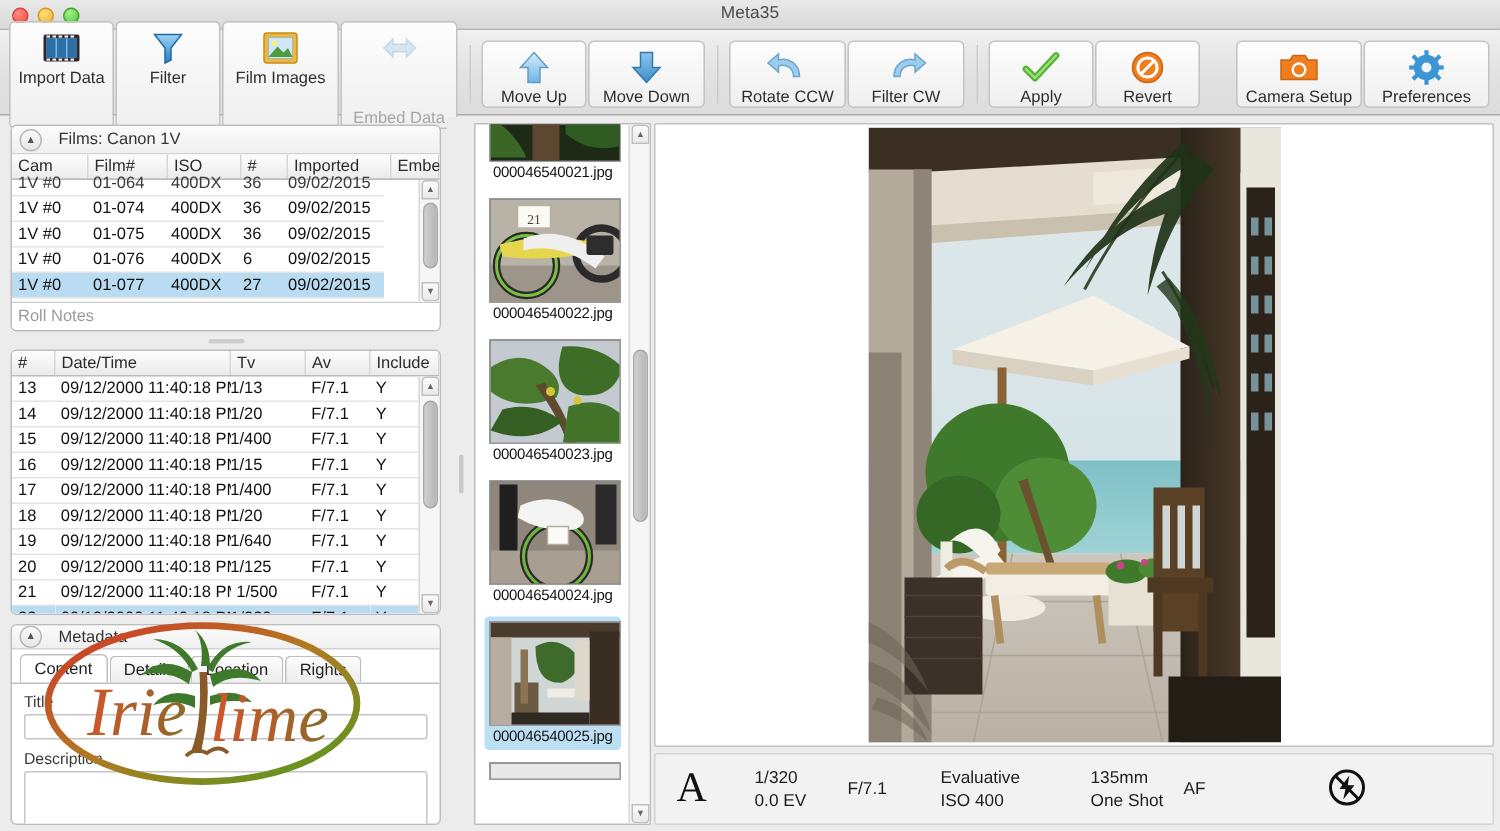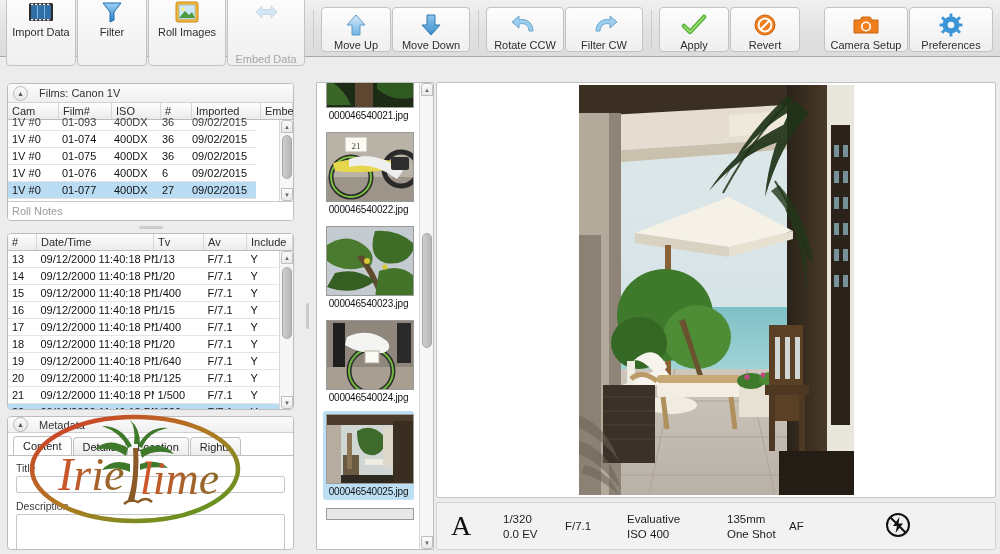--- a/index.html
+++ b/index.html
@@ -165,20 +165,28 @@
   .exif .mode{font-size:28px;font-weight:400;color:#111;width:52px;font-family:"Liberation Serif",serif;}
   .exif .col{display:flex;flex-direction:column;justify-content:center;gap:3px;font-size:11.5px;color:#1d1d1d;}
   .c1{width:62px;}.c2{width:62px;}.c3{width:100px;}.c4{width:62px;}.c5{width:70px;}
   .flashicon{margin-left:26px;}
 </style>
 </head>
 <body>
 
 <div class="app">
 
+  <div class="titlebar">
+    <div class="lights">
+      <div class="light red"></div>
+      <div class="light yellow"></div>
+      <div class="light green"></div>
+    </div>
+    <div class="title-text">Meta35</div>
+  </div>
 
   <div class="toolbar">
 
     <div class="tgroup">
       <div class="tb-btn">
         <span class="ic">
           <svg width="26" height="22" viewBox="0 0 26 22">
             <rect x="1" y="2" width="24" height="18" rx="1.5" fill="#2b2b2b"></rect>
             <rect x="3" y="4.5" width="20" height="13" fill="#7fb2e5"></rect>
             <rect x="3" y="4.5" width="6" height="13" fill="#2e6fa8"></rect>
@@ -218,21 +226,21 @@
 
       <div class="tb-btn wide">
         <span class="ic">
           <svg width="24" height="22" viewBox="0 0 24 22">
             <rect x="1" y="1" width="22" height="20" rx="2" fill="#f0b63c" stroke="#c68d1c"></rect>
             <rect x="4" y="4" width="16" height="14" fill="#cfe6f5" stroke="#8fb7cf" stroke-width=".6"></rect>
             <circle cx="8" cy="8" r="1.6" fill="#fff45d"></circle>
             <path d="M4 17 L10 10 L14 14 L17 11 L20 17 Z" fill="#4e9a3e"></path>
           </svg>
         </span>
-        <span class="lbl">Roll Images</span>
+        <span class="lbl">Film Images</span>
       </div>
 
       <div class="tb-btn wide disabled">
         <span class="ic">
           <svg width="26" height="20" viewBox="0 0 26 20" opacity="0.42">
             <path d="M9 4 L3 10 L9 16 V12.5 H18 V16 L24 10 L18 4 V7.5 H9 Z" fill="#9ecbea" stroke="#7eaed0" stroke-width="1"></path>
           </svg>
         </span>
         <span class="lbl">Embed Data</span>
       </div>
@@ -370,21 +378,21 @@
               <th style="width:48px">Film#</th>
               <th style="width:44px">ISO</th>
               <th style="width:26px">#</th>
               <th style="width:64px">Imported</th>
               <th>Embedded</th>
             </tr>
               </thead>
             <tbody style="display:block;margin-top:-6px">
               <tr class="clip" style="display:table;width:100%;table-layout:fixed">
                 <td style="width:46px">1V #0</td>
-                <td style="width:48px">01-093</td>
+                <td style="width:48px">01-064</td>
                 <td style="width:44px">400DX</td>
                 <td style="width:26px">36</td>
                 <td style="width:64px">09/02/2015</td>
                 <td>Yes</td>
               </tr>
               <tr style="display:table;width:100%;table-layout:fixed">
                 <td style="width:46px">1V #0</td>
                 <td style="width:48px">01-074</td>
                 <td style="width:44px">400DX</td>
                 <td style="width:26px">36</td>

